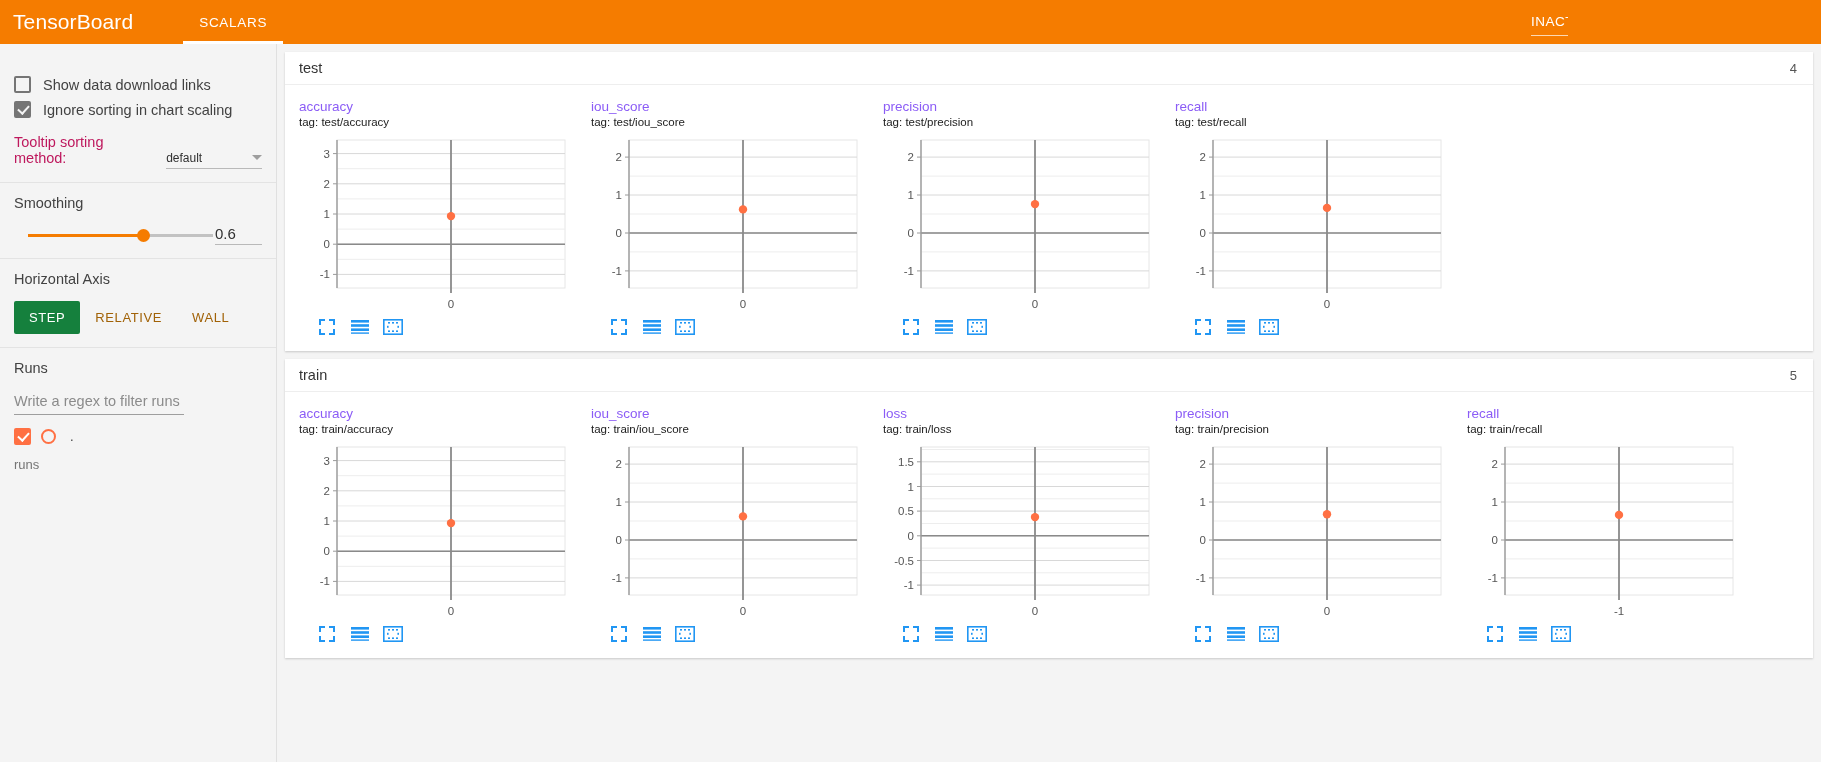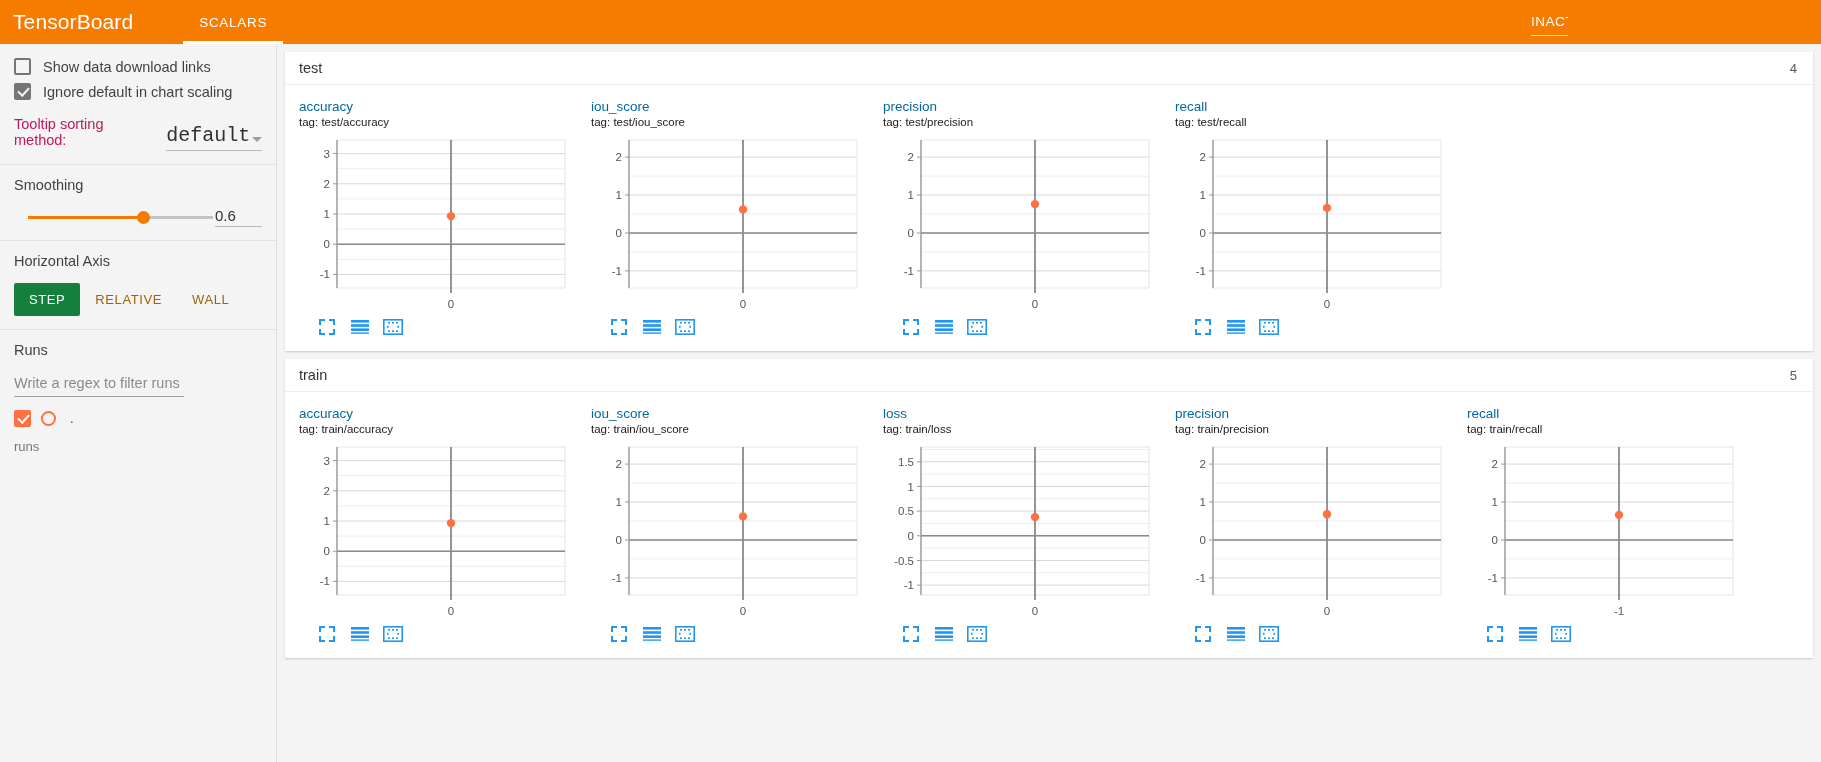--- a/index.html
+++ b/index.html
@@ -107,21 +107,21 @@
     flex: 0 0 277px;
     background: #f4f4f4;
     border-right: 1px solid #e0e0e0;
     overflow: hidden;
     position: relative;
   }
   .sb-section {
     padding: 12px 14px 13px 14px;
     border-bottom: 1px solid #e3e3e3;
   }
-  .sb-section.first { padding-top: 14px; }
+  .sb-section.first { padding-top: 32px; }
   .chk-row {
     display: flex;
     align-items: center;
     margin-bottom: 8px;
     cursor: pointer;
   }
   .chk {
     width: 17px; height: 17px;
     border: 2px solid #757575;
     border-radius: 2px;
@@ -160,23 +160,22 @@
   .mini-select {
     margin-left: 8px;
     width: 97px;
     border-bottom: 1px solid #b9b9b9;
     display: flex;
     align-items: flex-end;
     padding-bottom: 3px;
     cursor: pointer;
   }
   .mini-select .mval {
-    font-size: 20px;
+    font-size: 12px;
     color: #303030;
-    font-family: Liberation Mono, monospace;
   }
   .mini-caret {
     margin-left: auto;
     margin-bottom: 5px;
     width: 0; height: 0;
     border-left: 5px solid transparent;
     border-right: 5px solid transparent;
     border-top: 5px solid #9e9e9e;
   }
   .sb-title {
@@ -337,21 +336,21 @@
     flex-wrap: wrap;
     padding: 10px 0 4px 14px;
   }
   .card {
     width: 292px;
     margin: 4px 0 10px 0;
     padding-right: 0;
   }
   .card-title {
     font-size: 13.5px;
-    color: #0369a1;
+    color: #8b5cf6;
     line-height: 16px;
   }
   .card-tag {
     font-size: 11.5px;
     color: #212121;
     line-height: 15px;
     margin-bottom: 4px;
   }
   .plot-wrap { position: relative; }
   .plot { display: block; }
@@ -418,21 +417,21 @@
 
     <div class="sidebar">
 
       <div class="sb-section first">
         <div class="chk-row">
           <span class="chk"></span>
           <span class="chk-label">Show data download links</span>
         </div>
         <div class="chk-row">
           <span class="chk checked"></span>
-          <span class="chk-label">Ignore default in chart scaling</span>
+          <span class="chk-label">Ignore sorting in chart scaling</span>
         </div>
         <div class="tooltip-row">
           <span class="tooltip-label">Tooltip sorting method:</span>
           <span class="mini-select">
             <span class="mval">default</span>
             <span class="mini-caret"></span>
           </span>
         </div>
       </div>
 

